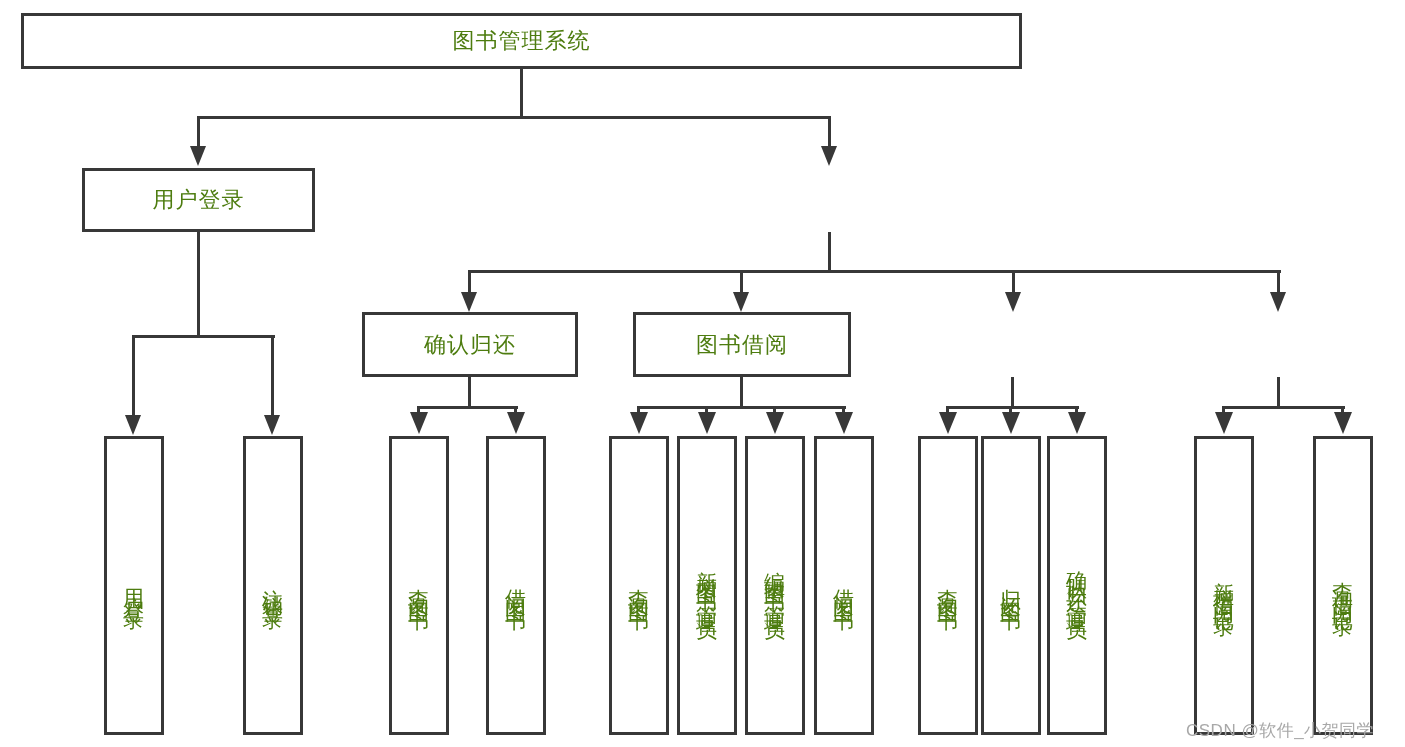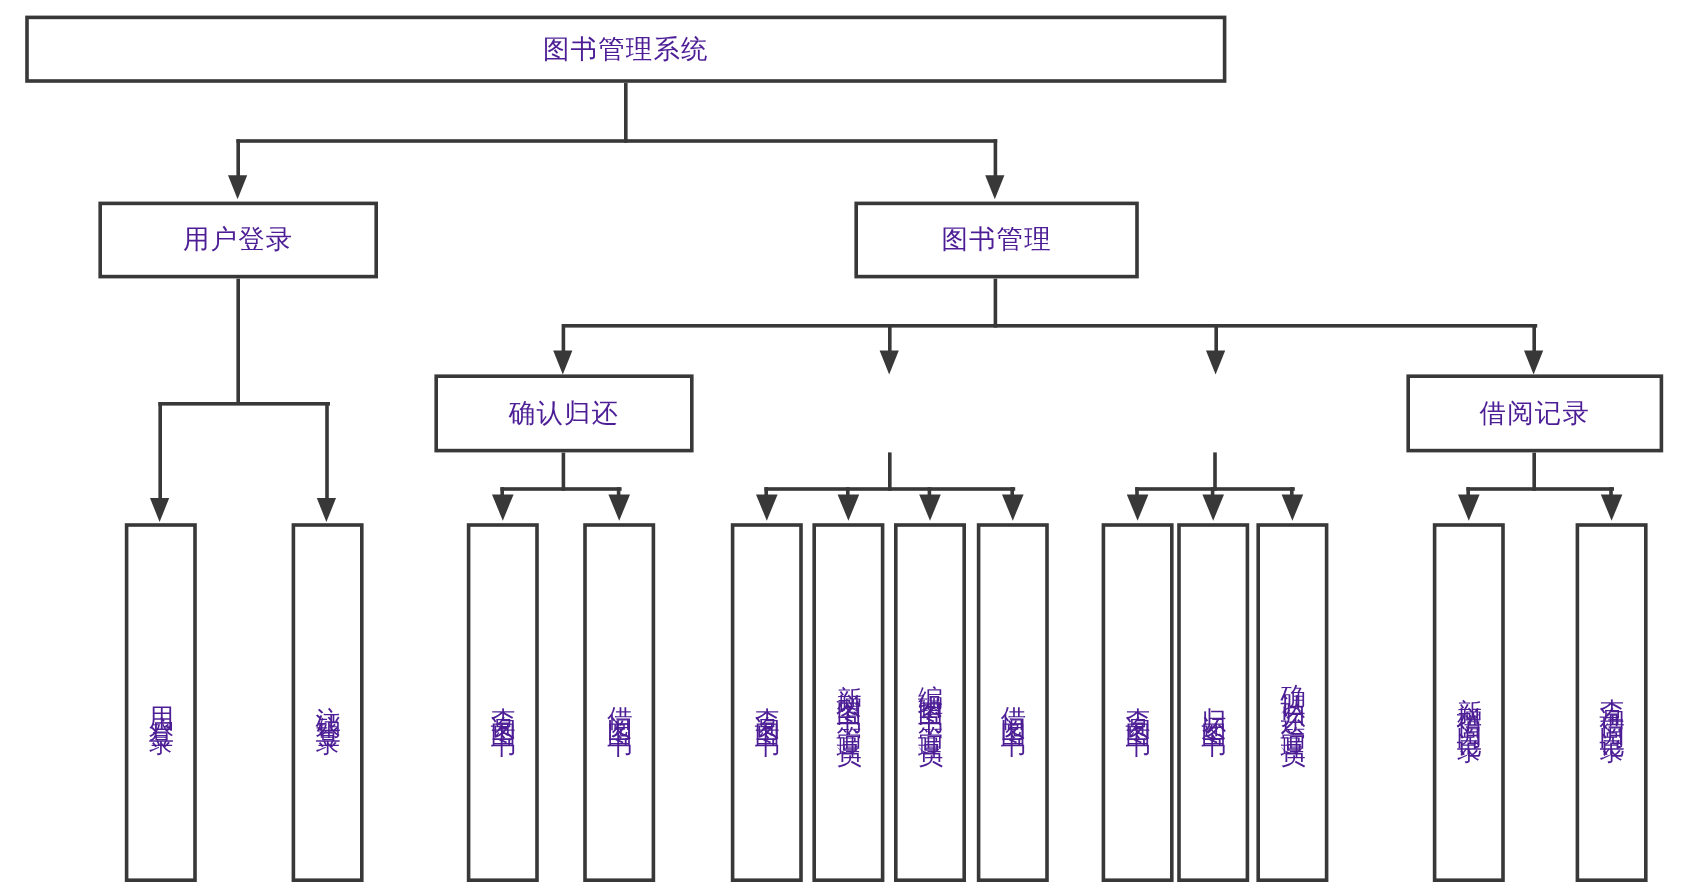--- a/index.html
+++ b/index.html
@@ -8,21 +8,21 @@
     width:1405px;height:747px;
     background:#ffffff;
     font-family:"Liberation Sans","DejaVu Sans",sans-serif;
     overflow:hidden;
   }
   .box{
     position:absolute;
     box-sizing:border-box;
     background:#ffffff;
     border:3px solid #383838;
-    color:#4c1d95;
+    color:#4d7c0f;
     display:flex;align-items:center;justify-content:center;
     font-size:22px;
     letter-spacing:1px;
     text-align:left;
     z-index:2;
   }
   .box.v{
     writing-mode:vertical-rl;
     text-orientation:mixed;
     font-size:21px;
@@ -65,42 +65,41 @@
   <div class="box" style="left:21px;top:13px;width:1001px;height:56px">图书管理系统</div>
 
   <div class="line" style="left:520px;top:69px;width:3px;height:50px"></div>
   <div class="line" style="left:197px;top:116px;width:634px;height:3px"></div>
   <div class="line" style="left:197px;top:116px;width:3px;height:32px"></div>
   <div class="line" style="left:828px;top:116px;width:3px;height:32px"></div>
   <div class="arrow" style="left:190px;top:146px"></div>
   <div class="arrow" style="left:821px;top:146px"></div>
 
   <div class="box" style="left:82px;top:168px;width:233px;height:64px">用户登录</div>
-  <div class="box" style="left:712px;top:168px;width:237px;height:64px">图书管理</div>
 
   <div class="line" style="left:197px;top:232px;width:3px;height:105px"></div>
   <div class="line" style="left:132px;top:335px;width:143px;height:3px"></div>
   <div class="line" style="left:132px;top:335px;width:3px;height:82px"></div>
   <div class="line" style="left:271px;top:335px;width:3px;height:82px"></div>
   <div class="arrow" style="left:125px;top:415px"></div>
   <div class="arrow" style="left:264px;top:415px"></div>
 
   <div class="line" style="left:828px;top:232px;width:3px;height:41px"></div>
   <div class="line" style="left:469px;top:270px;width:812px;height:3px"></div>
   <div class="line" style="left:468px;top:270px;width:3px;height:24px"></div>
   <div class="line" style="left:740px;top:270px;width:3px;height:24px"></div>
   <div class="line" style="left:1012px;top:270px;width:3px;height:24px"></div>
   <div class="line" style="left:1277px;top:270px;width:3px;height:24px"></div>
   <div class="arrow" style="left:461px;top:292px"></div>
   <div class="arrow" style="left:733px;top:292px"></div>
   <div class="arrow" style="left:1005px;top:292px"></div>
   <div class="arrow" style="left:1270px;top:292px"></div>
 
   <div class="box" style="left:362px;top:312px;width:216px;height:65px">确认归还</div>
-  <div class="box" style="left:1172px;top:312px;width:214px;height:65px">借阅记录</div>
+  <div class="box" style="left:633px;top:312px;width:218px;height:65px">图书借阅</div>
 
   <div class="line" style="left:468px;top:377px;width:3px;height:32px"></div>
   <div class="line" style="left:417px;top:406px;width:101px;height:3px"></div>
   <div class="line" style="left:417px;top:406px;width:3px;height:8px"></div>
   <div class="line" style="left:514px;top:406px;width:3px;height:8px"></div>
   <div class="arrow big" style="left:410px;top:412px"></div>
   <div class="arrow big" style="left:507px;top:412px"></div>
 
   <div class="line" style="left:740px;top:377px;width:3px;height:32px"></div>
   <div class="line" style="left:637px;top:406px;width:209px;height:3px"></div>
@@ -140,14 +139,15 @@
   <div class="box v" style="left:745px;top:436px;width:60px;height:299px">编辑图书（管理员）</div>
   <div class="box v" style="left:814px;top:436px;width:60px;height:299px">借阅图书</div>
 
   <div class="box v" style="left:918px;top:436px;width:60px;height:299px">查询图书</div>
   <div class="box v" style="left:981px;top:436px;width:60px;height:299px">归还图书</div>
   <div class="box v" style="left:1047px;top:436px;width:60px;height:299px">确认归还（管理员）</div>
 
   <div class="box v" style="left:1194px;top:436px;width:60px;height:299px">新增借阅记录</div>
   <div class="box v" style="left:1313px;top:436px;width:60px;height:299px">查询借阅记录</div>
 
+  <div class="watermark">CSDN @软件_小贺同学</div>
 
 </div>
 
 </body></html>

